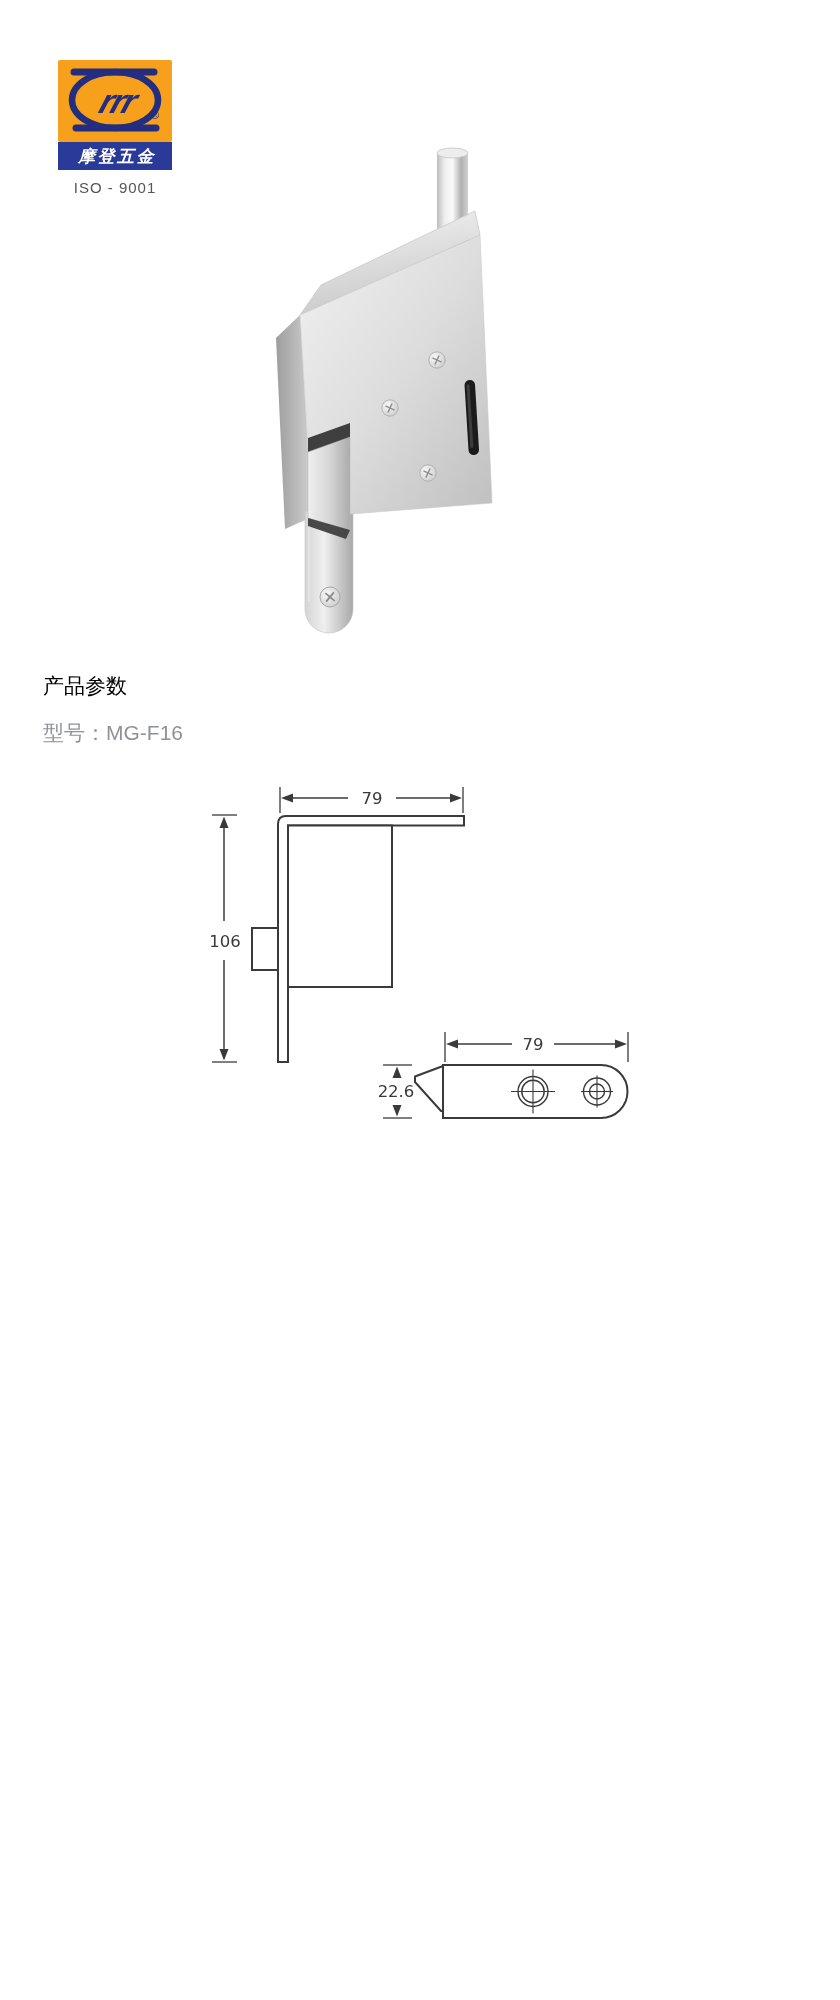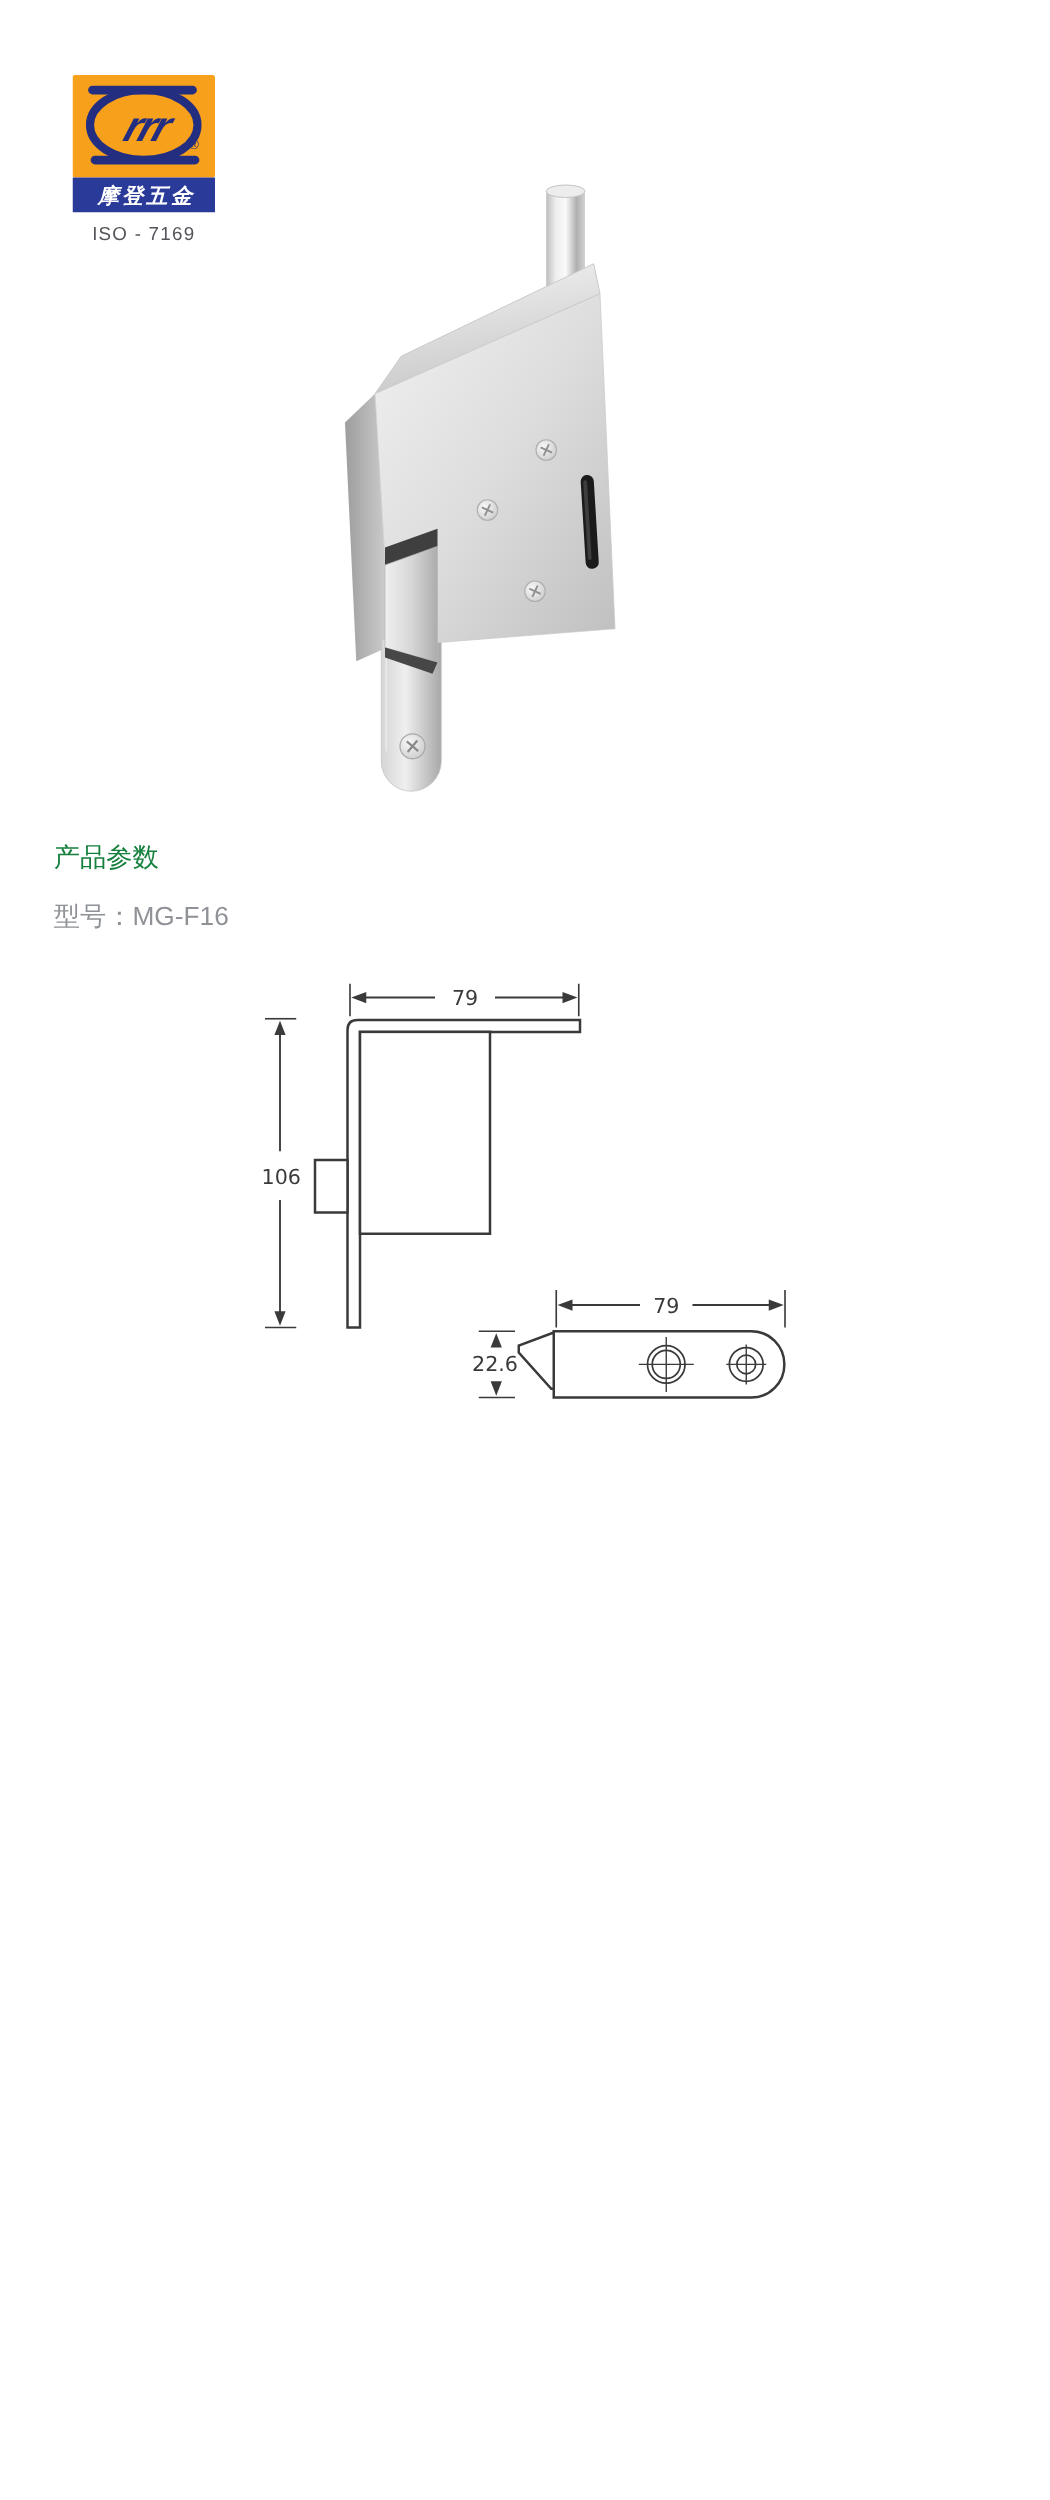--- a/index.html
+++ b/index.html
@@ -6,21 +6,21 @@
   body{
     width:840px;height:2000px;background:#ffffff;position:relative;
     font-family:"Liberation Sans","DejaVu Sans",sans-serif;
     overflow:hidden;
   }
   .abs{position:absolute;}
   #logo-block{left:58px;top:60px;width:114px;height:110px;}
   #iso-label{left:58px;top:179px;width:114px;text-align:center;
     font-size:15px;color:#54555a;letter-spacing:1px;}
   #product-photo{left:233px;top:135px;}
-  #params-title{left:43px;top:672px;font-size:21px;color:#15803d;}
+  #params-title{left:43px;top:672px;font-size:21px;color:#000000;}
   #model-line{left:43px;top:719px;font-size:21px;color:#8f9296;text-align:center;}
   #drawings{left:200px;top:780px;}
   .dim-text{font-size:16.5px;fill:#3a3a3a;font-family:"DejaVu Sans","Liberation Sans",sans-serif;}
   .dline{stroke:#3a3a3a;stroke-width:1.5;}
   .tline{stroke:#3a3a3a;stroke-width:1.3;}
   .outline{stroke:#3a3a3a;stroke-width:2;fill:#ffffff;}
   .arrow{fill:#3a3a3a;stroke:none;}
   .hole{stroke:#3a3a3a;stroke-width:1.4;fill:none;}
   .cross{stroke:#3a3a3a;stroke-width:1.1;}
 </style>
@@ -35,21 +35,21 @@
       <path d="M 16,12 H 96" fill="none" stroke-width="7" stroke-linecap="round" stroke="#232E80"></path>
       <path d="M 18,68 H 98" fill="none" stroke-width="7" stroke-linecap="round" stroke="#232E80"></path>
     </g>
     <text transform="translate(56,53) skewX(-18)" text-anchor="middle" font-size="34" font-weight="bold" font-style="italic" letter-spacing="-2" fill="#232E80">rrr</text>
     <text x="93" y="59" font-size="11" fill="#232E80">®</text>
     <rect x="0" y="82" width="114" height="28" fill="#2A3A99"></rect>
     <text x="59" y="102" text-anchor="middle" font-size="17" font-weight="bold" font-style="italic" letter-spacing="2.5" fill="#ffffff">摩登五金</text>
   </svg>
 </div>
 
-<div class="abs" id="iso-label">ISO - 7169</div>
+<div class="abs" id="iso-label">ISO - 9001</div>
 
 <svg class="abs" id="product-photo" width="265" height="510" viewBox="0 0 265 510">
   <defs>
     <linearGradient id="gPin" x1="0" y1="0" x2="1" y2="0">
       <stop offset="0" stop-color="#bdbdbd"></stop>
         <stop offset="0.25" stop-color="#efefef"></stop>
       <stop offset="0.5" stop-color="#fafafa"></stop>
         <stop offset="0.78" stop-color="#b0b0b0"></stop>
       <stop offset="1" stop-color="#d2d2d2"></stop>
     </linearGradient>

